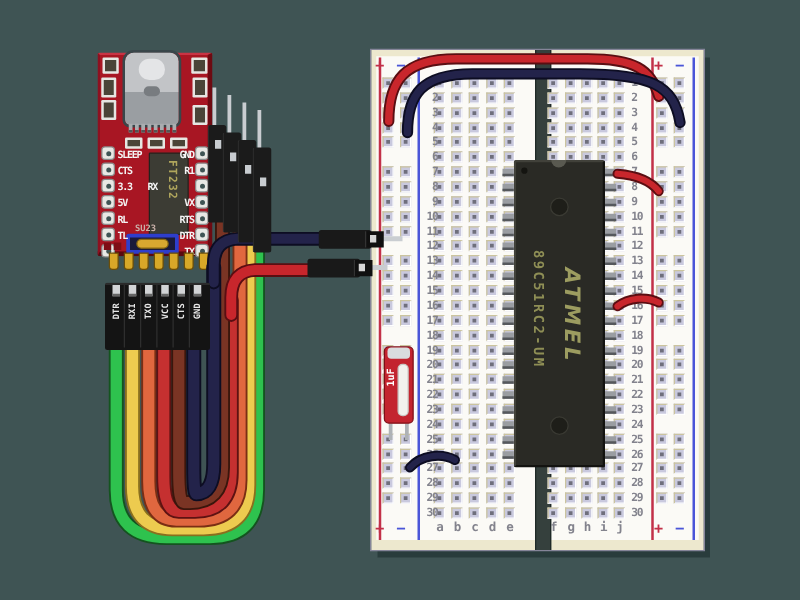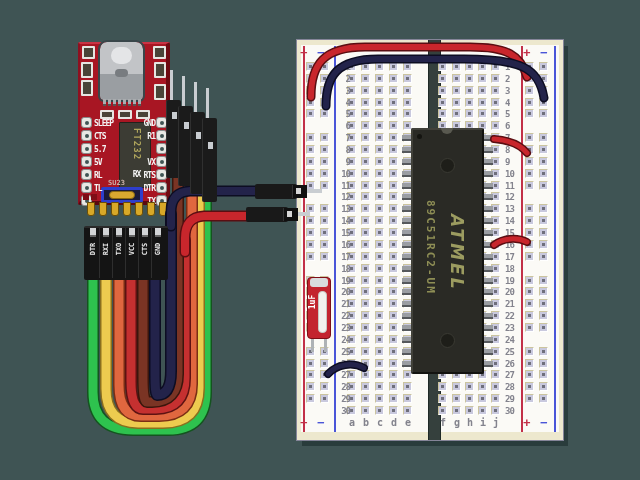--- a/index.html
+++ b/index.html
@@ -126,27 +126,27 @@
           <div class="a" style="left: 3px; top: 3px; width: 4px; height: 4px; background: rgb(63, 84, 84); border-radius: 2px;"></div>
         </div>
         <div class="a" style="left: 81px; top: 195px; width: 11px; height: 11px; background: rgb(232, 232, 228); border: 1px solid rgb(138, 138, 138); border-radius: 3px; box-sizing: border-box;">
           <div class="a" style="left: 3px; top: 3px; width: 4px; height: 4px; background: rgb(63, 84, 84); border-radius: 2px;"></div>
         </div>
         <div class="a" style="left: 156px; top: 195px; width: 11px; height: 11px; background: rgb(232, 232, 228); border: 1px solid rgb(138, 138, 138); border-radius: 3px; box-sizing: border-box;">
           <div class="a" style="left: 3px; top: 3px; width: 4px; height: 4px; background: rgb(63, 84, 84); border-radius: 2px;"></div>
         </div>
         <div class="plabel" style="left: 94px; top: 119px;">SLEEP</div>
         <div class="plabel" style="left: 94px; top: 132px;">CTS</div>
-        <div class="plabel" style="left: 94px; top: 145px;">5.7</div>
+        <div class="plabel" style="left: 94px; top: 145px;">3.3</div>
         <div class="plabel" style="left: 94px; top: 158px;">5V</div>
         <div class="plabel" style="left: 94px; top: 171px;">RL</div>
         <div class="plabel" style="left: 94px; top: 184px;">TL</div>
         <div class="plabel" style="left: 118px; top: 119px; width: 37px; text-align: right;">GND</div>
         <div class="plabel" style="left: 118px; top: 132px; width: 37px; text-align: right;">R1</div>
-        <div class="plabel" style="left: 118px; top: 145px; width: 37px; text-align: center; margin-top: 25px;">RX</div>
+        <div class="plabel" style="left: 118px; top: 145px; width: 37px; text-align: left;">RX</div>
         <div class="plabel" style="left: 118px; top: 158px; width: 37px; text-align: right;">VX</div>
         <div class="plabel" style="left: 118px; top: 171px; width: 37px; text-align: right;">RTS</div>
         <div class="plabel" style="left: 118px; top: 184px; width: 37px; text-align: right;">DTR</div>
         <div class="plabel" style="left: 118px; top: 197px; width: 37px; text-align: right;">TX</div>
         <div class="a" style="left: 83px; top: 194px; width: 6px; height: 6px; background: rgb(126, 14, 22);"></div>
         <div class="a" style="left: 91px; top: 194px; width: 6px; height: 6px; background: rgb(126, 14, 22);"></div>
       </div>
     <div class="a" id="goldPins">
         <div class="a" style="left: 87px; top: 202px; width: 8px; height: 14px; background: rgb(216, 168, 40); border: 1px solid rgb(107, 78, 8); border-radius: 0px 0px 3px 3px; box-sizing: border-box;"></div>
         <div class="a" style="left: 99px; top: 202px; width: 8px; height: 14px; background: rgb(216, 168, 40); border: 1px solid rgb(107, 78, 8); border-radius: 0px 0px 3px 3px; box-sizing: border-box;"></div>

